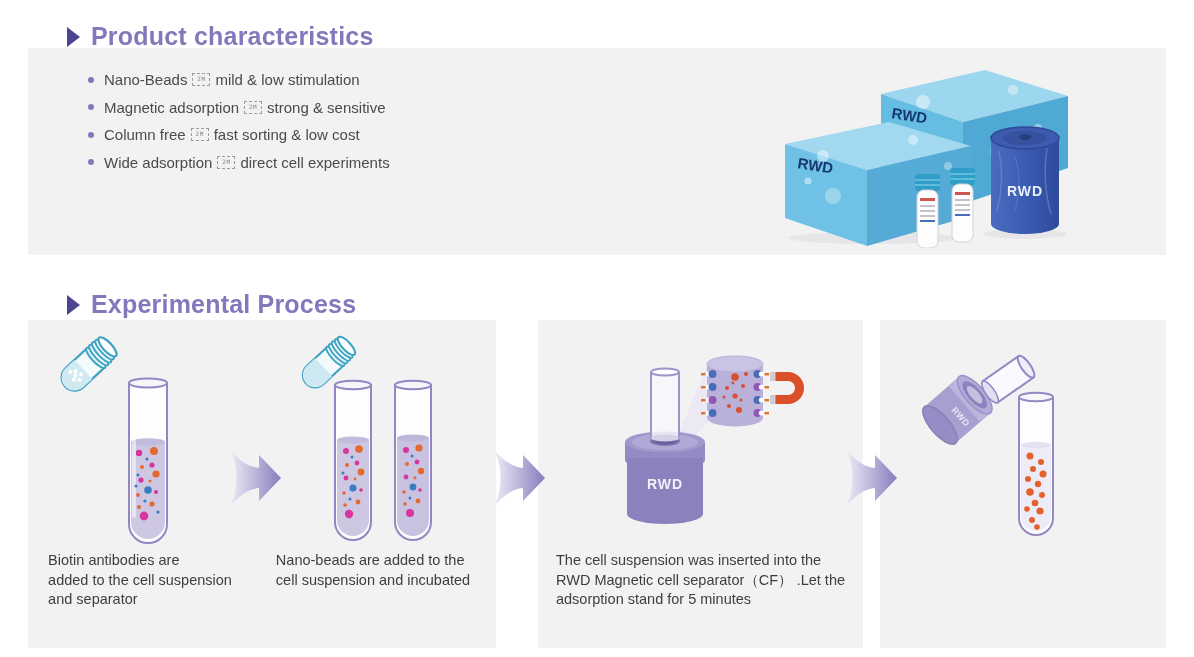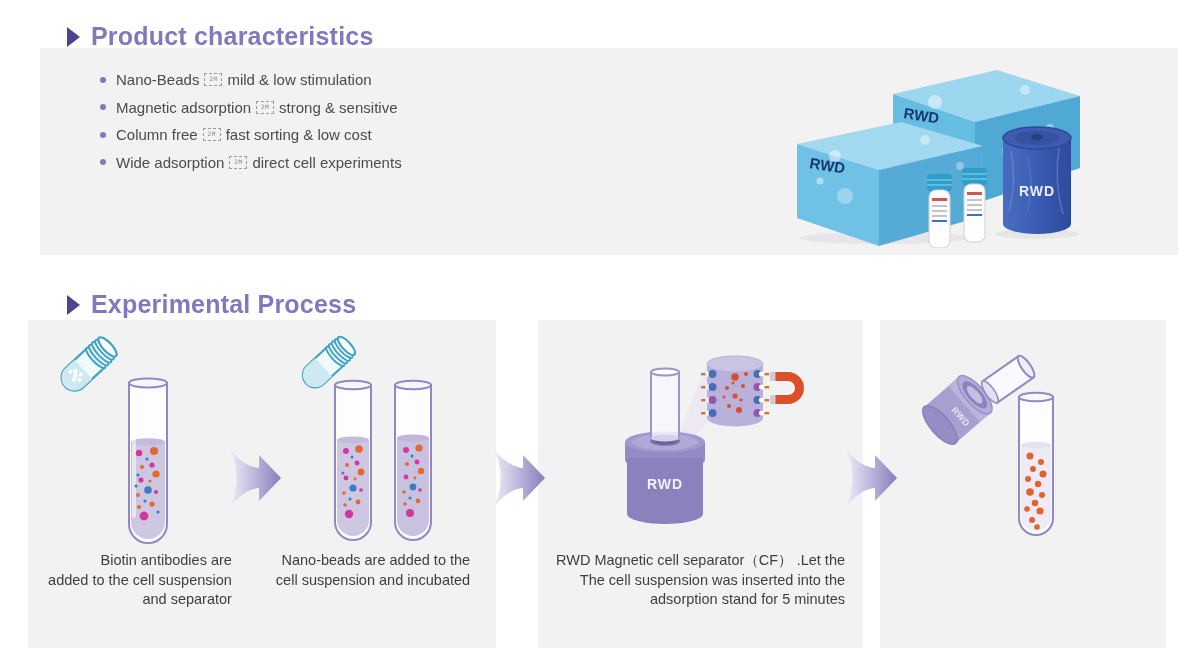--- a/index.html
+++ b/index.html
@@ -10,32 +10,32 @@
   .sec-title{margin:0;font-size:25px;font-weight:bold;color:#8279bc;letter-spacing:0.2px;}
   .gray{background:#f2f2f3;}
   
   .features{list-style:none;margin:0;padding:0;position:absolute;left:60px;top:23px;}
   .features li{display:flex;align-items:center;height:17px;margin-bottom:10.5px;font-size:15px;color:#4b4b4d;}
   .dot{width:6px;height:6px;border-radius:50%;background:#8279bc;margin-right:10px;flex:0 0 auto;}
   .tofu{display:inline-block;width:16px;height:11px;border:1px dashed #9a9aa0;border-radius:1px;margin:0 5px;font-size:6px;line-height:10px;text-align:center;color:#8a8a90;font-family:"DejaVu Sans Mono",monospace;letter-spacing:0.5px;}
   
   .step{position:absolute;top:320px;height:328px;}
   .step svg{position:absolute;left:0;top:0;}
-  .caption{position:absolute;top:231px;left:50%;transform:translateX(-50%);text-align:right;font-size:14.5px;line-height:1.36;color:#3e3e40;white-space:nowrap;}
+  .caption{position:absolute;top:231px;left:50%;transform:translateX(-50%);text-align:left;font-size:14.5px;line-height:1.36;color:#3e3e40;white-space:nowrap;}
   .arrow{position:absolute;top:446px;width:58px;height:64px;}
 </style>
 </head>
 <body>
 
 <div class="sec-head" style="left:20px;top:22px;">
   <span class="tri"></span>
   <h1 class="sec-title">Product characteristics</h1>
 </div>
 
-<div class="abs gray" style="left:40px;top:48px;width:1138px;height:207px;">
+<div class="abs gray" style="left:28px;top:48px;width:1138px;height:207px;">
   <ul class="features">
     <li>
       <span class="dot"></span>
       <span>Nano-Beads</span>
       <span class="tofu">2M</span>
       <span>mild &amp; low stimulation</span>
     </li>
     <li>
       <span class="dot"></span>
       <span>Magnetic adsorption</span>
@@ -325,22 +325,22 @@
       </g>
     </g>
 
     <g transform="translate(232,52)">
       <path d="M0,0 L18,0 A16,16 0 0 1 18,32 L0,32 L0,23 L18,23 A7,7 0 0 0 18,9 L0,9 Z" fill="#dc4f2b"></path>
       <rect x="0" y="0" width="5.5" height="9" fill="#cdccd2"></rect>
       <rect x="0" y="23" width="5.5" height="9" fill="#cdccd2"></rect>
     </g>
   </svg>
   <div class="caption">
+    <div>The cell suspension  was inserted into the</div>
     <div>RWD Magnetic cell separator（CF） .Let the</div>
-    <div>The cell suspension  was inserted into the</div>
     <div>adsorption stand for 5 minutes</div>
   </div>
 </div>
 
 <div class="step gray" style="left:880px;width:286px;">
   <svg width="286" height="235" viewBox="0 0 286 235">
 
     <g transform="translate(60,105) rotate(-41)">
       <rect x="0" y="-24" width="46" height="48" fill="#a89fd0"></rect>
       <rect x="32" y="-24" width="14" height="48" fill="#bcb4dd"></rect>

